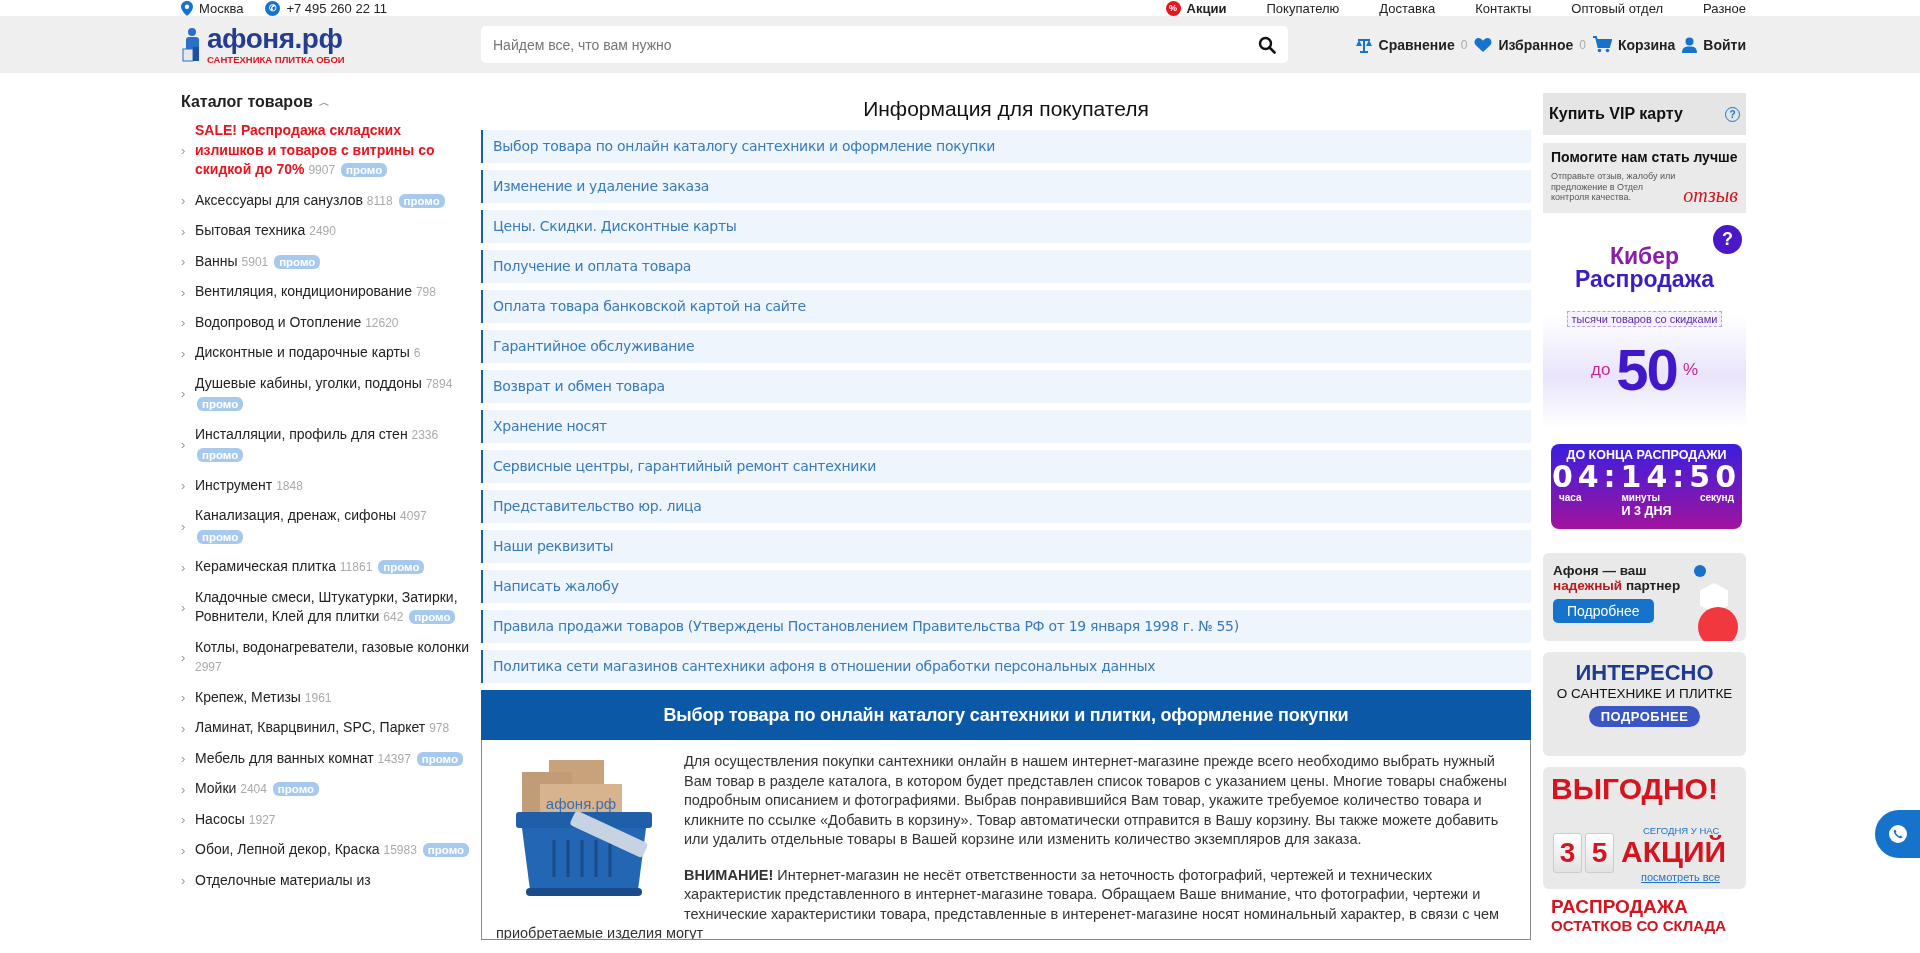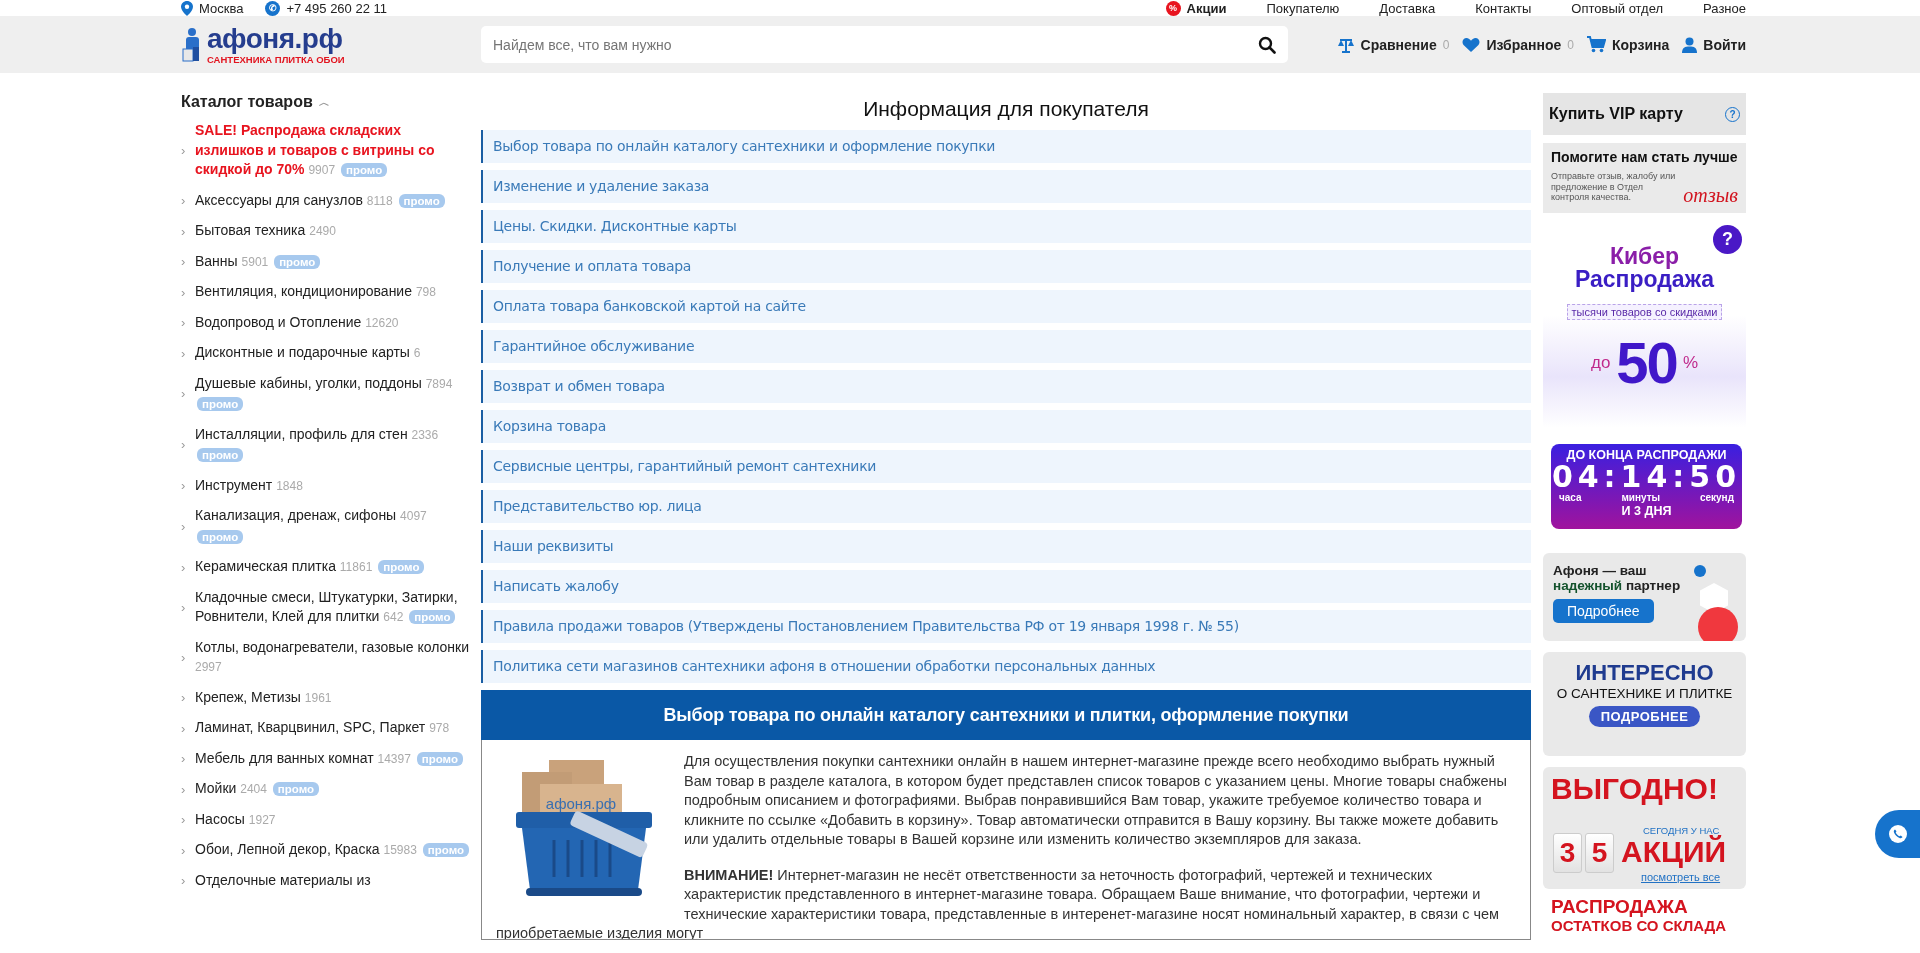--- a/index.html
+++ b/index.html
@@ -17,21 +17,21 @@
 
 .header{background:#efefef;height:57px}
 .header .wrap{display:flex;align-items:center;height:57px}
 .logo{display:flex;align-items:center;gap:4px;width:300px}
 .logo-fig{width:22px;height:36px;position:relative}
 .logo-text{display:flex;flex-direction:column;line-height:1}
 .logo-main{font-size:28px;color:#253d8e;font-weight:bold;letter-spacing:-0.5px}
 .logo-sub{font-size:9.5px;color:#e2141f;font-weight:bold;margin-top:2px}
 .search{margin-left:0;width:807px;height:37px;background:#fff;border-radius:5px;display:flex;align-items:center;padding:0 12px}
 .search input{border:none;outline:none;flex:1;font-size:14px;color:#999;font-family:"Liberation Sans",sans-serif;background:transparent}
-.hdr-actions{margin-left:auto;display:flex;align-items:center;gap:13px;font-size:14px;font-weight:bold;color:#222}
+.hdr-actions{margin-left:auto;display:flex;align-items:center;gap:7px;font-size:14px;font-weight:bold;color:#222}
 .hdr-act{display:flex;align-items:center;gap:6px}
 .hdr-act .cnt{color:#aaa;font-weight:normal;font-size:12px}
 
 .main{display:flex;margin-top:20px}
 .sidebar{width:300px;flex-shrink:0}
 .cat-title{font-size:16px;font-weight:bold;color:#222;display:flex;align-items:center;gap:6px;margin-bottom:10px}
 .cat-list{list-style:none}
 .cat-item{display:flex;align-items:center;font-size:14px;line-height:19.5px;margin-bottom:10px;padding-right:10px}
 .cat-item .chev{width:14px;color:#999;font-size:13px;flex-shrink:0}
 .cat-item .txt{flex:1}
@@ -49,33 +49,33 @@
 .rightcol{width:203px;margin-left:12px}
 .vip{background:#e5e5e5;height:42px;display:flex;align-items:center;padding:0 6px;font-size:16px;font-weight:bold;color:#111;justify-content:space-between;margin-bottom:8px}
 .help-card{background:#eaeaea;height:70px;padding:6px 8px;position:relative;margin-bottom:10px}
 .help-card .h{font-size:14px;font-weight:bold;color:#111}
 .help-card .s{font-size:9px;color:#555;line-height:10.5px;margin-top:6px;width:125px}
 .help-card .otz{position:absolute;right:8px;bottom:6px;color:#d2141f;font-style:italic;font-family:"Liberation Serif",serif;font-size:20px}
 .cyber{height:205px;position:relative;background:linear-gradient(180deg,#fff 0%,#fff 45%,#e9e4fb 75%,#fff 100%);text-align:center}
 .cyber .q{position:absolute;right:4px;top:2px;width:29px;height:29px;border-radius:50%;background:#4a18c6;color:#fff;font-weight:bold;font-size:18px;line-height:29px}
 .cyber .t1{font-size:23px;font-weight:bold;color:#8a1ea8;padding-top:22px;line-height:22px}
 .cyber .t2{font-size:23px;font-weight:bold;color:#3a1ec4;line-height:24px}
-.cyber .t3{display:inline-block;border:1px dashed #b9a3e8;font-size:11px;color:#5a2aa8;padding:1px 4px;margin-top:13px;background:#f5f1ff}
+.cyber .t3{display:inline-block;border:1px dashed #b9a3e8;font-size:11px;color:#5a2aa8;padding:1px 4px;margin-top:20px;background:#f5f1ff}
 .cyber .t4{margin-top:14px;display:flex;align-items:center;justify-content:center;gap:6px}
 .cyber .t4 .do{color:#c02a8c;font-size:17px}
 .cyber .t4 .num{font-size:58px;font-weight:bold;color:#4017c9;line-height:58px;letter-spacing:-2px}
 .cyber .t4 .pct{color:#c02a8c;font-size:17px}
 .timer{margin:16px 4px 0 8px;height:85px;border-radius:8px;background:linear-gradient(180deg,#3a1fe0,#a0139d);color:#fff;text-align:center;padding-top:4px}
 .timer .t{font-size:12.5px;font-weight:bold}
 .timer .d{font-size:30px;font-weight:bold;letter-spacing:5px;line-height:30px;font-family:"DejaVu Sans",sans-serif}
 .timer .lbls{display:flex;justify-content:space-between;font-size:10px;font-weight:bold;padding:0 8px}
 .timer .days{font-size:12.5px;font-weight:bold;margin-top:1px}
 .partner{margin-top:24px;background:#e9e9e9;border-radius:6px;height:88px;padding:10px 10px;position:relative;overflow:hidden}
 .partner .l1{font-size:13.5px;font-weight:bold;color:#222}
-.partner .l1 .hl{color:#14532d}
+.partner .l1 .hl{color:#b91c1c}
 .partner .btn{display:inline-block;background:#1673cc;color:#fff;font-size:14px;padding:4px 14px;border-radius:5px;margin-top:6px}
 .partner .dot1{position:absolute;right:40px;top:12px;width:12px;height:12px;border-radius:50%;background:#1673cc}
 .partner .dot2{position:absolute;right:8px;bottom:-6px;width:40px;height:40px;border-radius:50%;background:#f0383e}
 .partner .hex{position:absolute;right:18px;top:30px;width:28px;height:30px;background:#fff;clip-path:polygon(50% 0,100% 25%,100% 75%,50% 100%,0 75%,0 25%)}
 .inter{margin-top:11px;background:#e9e9e9;border-radius:6px;height:104px;text-align:center;padding-top:10px}
 .inter .h{font-size:22px;font-weight:bold;color:#1f3b8f;line-height:22px}
 .inter .s{font-size:13.5px;color:#111;margin-top:2px}
 .inter .b{display:inline-block;background:#3a56c5;color:#fff;font-size:13px;font-weight:bold;padding:3px 12px;border-radius:12px;margin-top:5px;letter-spacing:0.5px}
 .vygodno{margin-top:11px;background:#e9e9e9;border-radius:6px;height:122px;padding:6px 8px;position:relative}
 .vygodno .h{font-size:30px;font-weight:bold;color:#d4141f;line-height:32px;letter-spacing:0px}
@@ -280,21 +280,21 @@
   <section class="content">
     <h1 class="page-title">Информация для покупателя</h1>
     <div id="acc-list">
           <div class="acc-item">Выбор товара по онлайн каталогу сантехники и оформление покупки</div>
           <div class="acc-item">Изменение и удаление заказа</div>
           <div class="acc-item">Цены. Скидки. Дисконтные карты</div>
           <div class="acc-item">Получение и оплата товара</div>
           <div class="acc-item">Оплата товара банковской картой на сайте</div>
           <div class="acc-item">Гарантийное обслуживание</div>
           <div class="acc-item">Возврат и обмен товара</div>
-          <div class="acc-item">Корзина товара</div>
+          <div class="acc-item">Хранение носят</div>
           <div class="acc-item">Сервисные центры, гарантийный ремонт сантехники</div>
           <div class="acc-item">Представительство юр. лица</div>
           <div class="acc-item">Наши реквизиты</div>
           <div class="acc-item">Написать жалобу</div>
           <div class="acc-item">Правила продажи товаров (Утверждены Постановлением Правительства РФ от 19 января 1998 г. № 55)</div>
           <div class="acc-item">Политика сети магазинов сантехники афоня в отношении обработки персональных данных</div>
         </div>
     <div class="acc-active-head">Выбор товара по онлайн каталогу сантехники и плитки, оформление покупки</div>
     <div class="acc-body">
       <div class="img">

